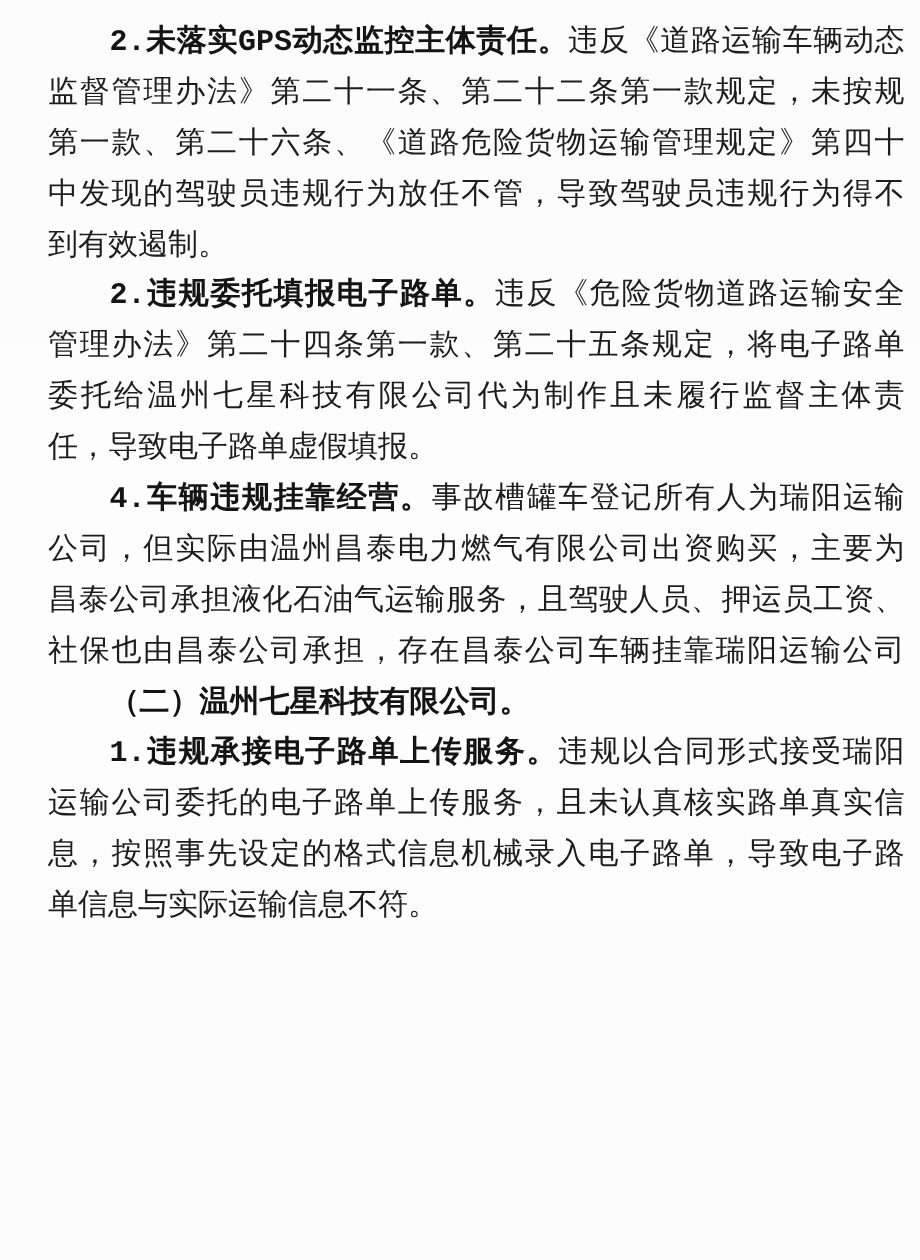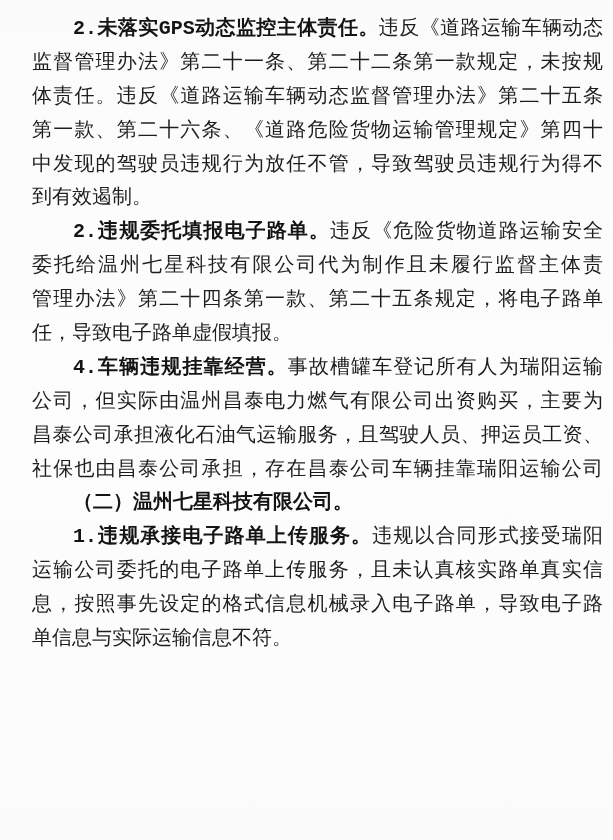--- a/index.html
+++ b/index.html
@@ -47,29 +47,28 @@
   }
 </style>
 </head>
 <body>
 
 <div class="page">
   <div class="doc">
       <div class="para">
         <div class="line first"><b>2.未落实GPS动态监控主体责任。</b><span>违反《道路运输车辆动态</span></div>
         <div class="line"><span>监督管理办法》第二十一条、第二十二条第一款规定，未按规</span></div>
-        <div class="line"><span>体责任。违反《道路运输车辆动态监督管理办法》第二十五条</span></div>
         <div class="line"><span>第一款、第二十六条、《道路危险货物运输管理规定》第四十</span></div>
         <div class="line"><span>中发现的驾驶员违规行为放任不管，导致驾驶员违规行为得不</span></div>
         <div class="line end"><span>到有效遏制。</span></div>
       </div>
       <div class="para">
         <div class="line first"><b>2.违规委托填报电子路单。</b><span>违反《危险货物道路运输安全</span></div>
+        <div class="line"><span>管理办法》第二十四条第一款、第二十五条规定，将电子路单</span></div>
         <div class="line"><span>委托给温州七星科技有限公司代为制作且未履行监督主体责</span></div>
-        <div class="line"><span>管理办法》第二十四条第一款、第二十五条规定，将电子路单</span></div>
         <div class="line end"><span>任，导致电子路单虚假填报。</span></div>
       </div>
       <div class="para">
         <div class="line first"><b>4.车辆违规挂靠经营。</b><span>事故槽罐车登记所有人为瑞阳运输</span></div>
         <div class="line"><span>公司，但实际由温州昌泰电力燃气有限公司出资购买，主要为</span></div>
         <div class="line"><span>昌泰公司承担液化石油气运输服务，且驾驶人员、押运员工资、</span></div>
         <div class="line"><span>社保也由昌泰公司承担，存在昌泰公司车辆挂靠瑞阳运输公司</span></div>
       </div>
       <div class="para">
         <div class="line first end"><b>（二）温州七星科技有限公司。</b></div>

